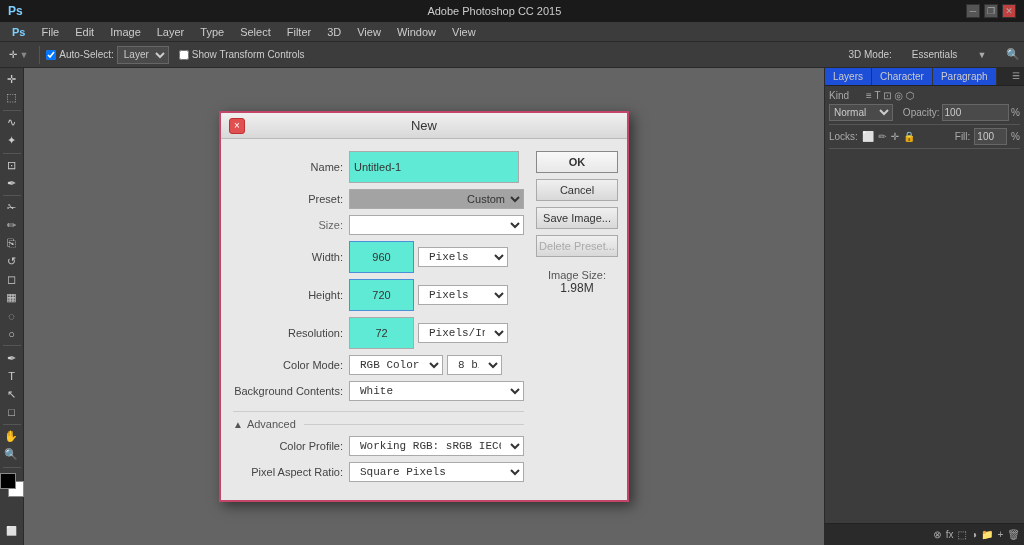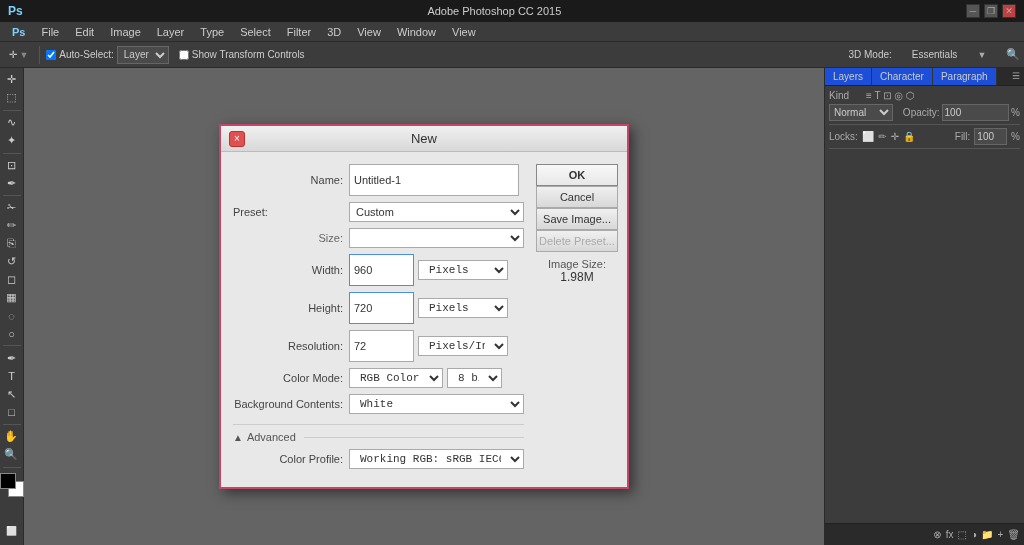--- a/index.html
+++ b/index.html
@@ -216,44 +216,44 @@
       border-radius: 3px;
       display: flex; align-items: center; justify-content: center;
       font-size: 10px; color: #fff; cursor: pointer;
     }
     #dialog-body {
       padding: 12px;
       display: flex;
       gap: 12px;
     }
     #dialog-left { flex: 1; }
-    #dialog-right { width: 90px; display: flex; flex-direction: column; }
+    #dialog-right { width: 90px; display: flex; flex-direction: column; gap: 6px; }
 
     .form-row {
       display: flex;
       align-items: center;
       margin-bottom: 6px;
     }
     .form-label {
       color: #444;
       font-size: 11px;
       text-align: right;
       min-width: 110px;
       margin-right: 6px;
     }
     .form-input {
-      background: #ffffff;
+      background: #5eead4;
       border: 1px solid #aaa;
       color: #333;
       font-size: 11px;
       height: 32px;
       padding: 0 4px;
     }
     .form-input.wide { width: 170px; }
-    .form-input.medium { width: 65px; }
+    .form-input.medium { width: 65px; text-align: center; }
     .form-select {
       background: #fff;
       border: 1px solid #aaa;
       color: #333;
       font-size: 11px;
       height: 20px;
       padding: 0 6px;
       font-family: Liberation Mono, monospace;
     }
     .form-select.long { width: 175px; }
@@ -335,32 +335,33 @@
     }
 
     .preset-row {
       display: flex;
       align-items: center;
       margin-bottom: 6px;
     }
     .preset-label {
       color: #444;
       font-size: 11px;
-      text-align: left;
+      text-align: right;
       min-width: 110px;
       margin-right: 6px;
     }
     .preset-select {
-      background: #ffffff;
+      background: #a3a3a3;
       border: 1px solid #aaa;
       color: #333;
       font-size: 11px;
       height: 20px;
       flex: 1;
       padding: 0 2px;
+      text-align: right;
     }
   </style>
 </head>
 <body>
 
 <div id="title-bar">
   <span style="color:#7ecfff; font-weight:bold; font-size:12px;">Ps</span>
   <span>Adobe Photoshop CC 2015</span>
   <div class="win-controls">
     <div class="win-btn">─</div>
@@ -539,20 +540,26 @@
                 <div class="advanced-divider"></div>
               </div>
 
               <div class="form-row">
                 <span class="form-label">Color Profile:</span>
                 <select class="form-select long">
                   <option>Working RGB: sRGB IEC61966-2.1</option>
                 </select>
               </div>
 
+              <div class="form-row">
+                <span class="form-label">Pixel Aspect Ratio:</span>
+                <select class="form-select long">
+                  <option>Square Pixels</option>
+                </select>
+              </div>
             </div>
 
           </div>
 
           <div id="dialog-right">
             <button class="dialog-btn primary">OK</button>
             <button class="dialog-btn">Cancel</button>
             <button class="dialog-btn">Save Image...</button>
             <button class="dialog-btn disabled">Delete Preset...</button>
 

